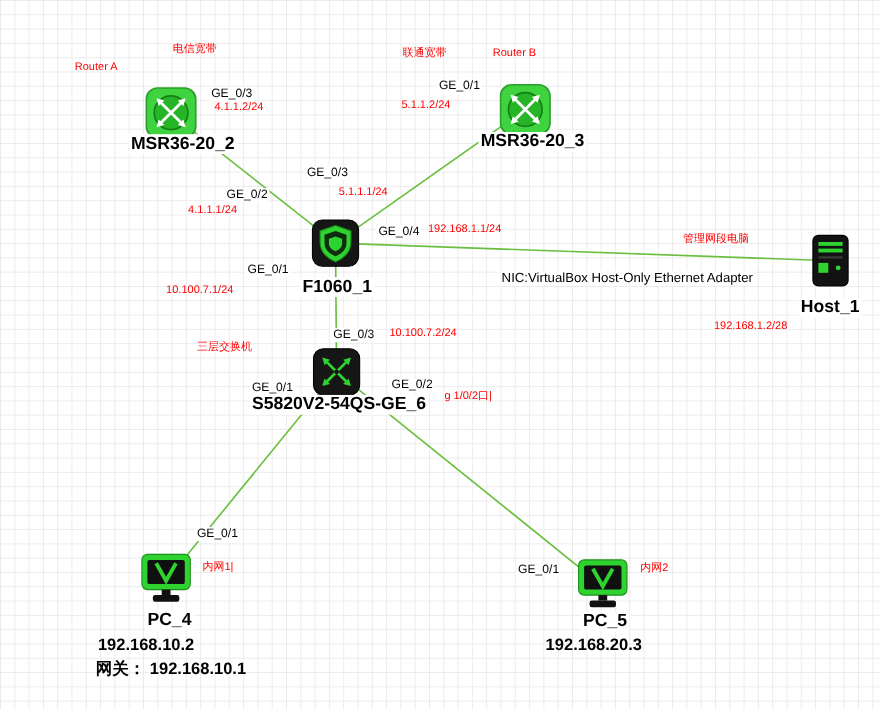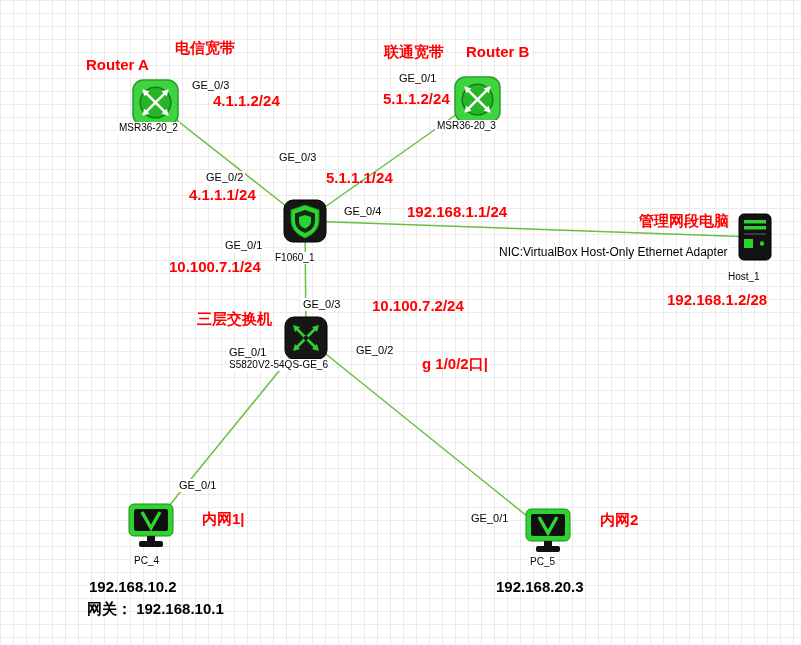--- a/index.html
+++ b/index.html
@@ -16,24 +16,24 @@
   }
   svg.links{position:absolute;left:0;top:0;z-index:1;}
   .link{stroke:#6abf3f;stroke-width:1.5;}
   .dev{position:absolute;z-index:2;cursor:pointer;}
   .lbl{
     position:absolute;z-index:3;white-space:nowrap;
     font-family:"Liberation Sans","DejaVu Sans",sans-serif;
     line-height:1.15;
   }
   .if{font-size:11px;color:#000;background:#ffffff;padding:0 2px;}
-  .devname{font-size:10px;font-weight:normal;color:#000;background:#ffffff;padding:0 2px;}
-  .red{font-size:15px;font-weight:bold;color:#ff0000;margin-left:18px;}
+  .devname{font-size:16px;font-weight:bold;color:#000;background:#ffffff;padding:0 2px;}
+  .red{font-size:10px;font-weight:normal;color:#ff0000;}
   .blackbold{font-size:15px;font-weight:bold;color:#000;}
-  .nic{font-size:12px;color:#000;background:rgba(255,255,255,.85);padding:0 1px;margin-left:43px;}
+  .nic{font-size:12px;color:#000;background:rgba(255,255,255,.85);padding:0 1px;}
 </style>
 </head>
 <body>
 
 <div class="canvas">
 
   <svg class="links" width="801" height="645">
     <line class="link" x1="155" y1="103" x2="305" y2="221"></line>
     <line class="link" x1="477" y1="100" x2="305" y2="221"></line>
     <line class="link" x1="305" y1="221" x2="755" y2="237"></line>

